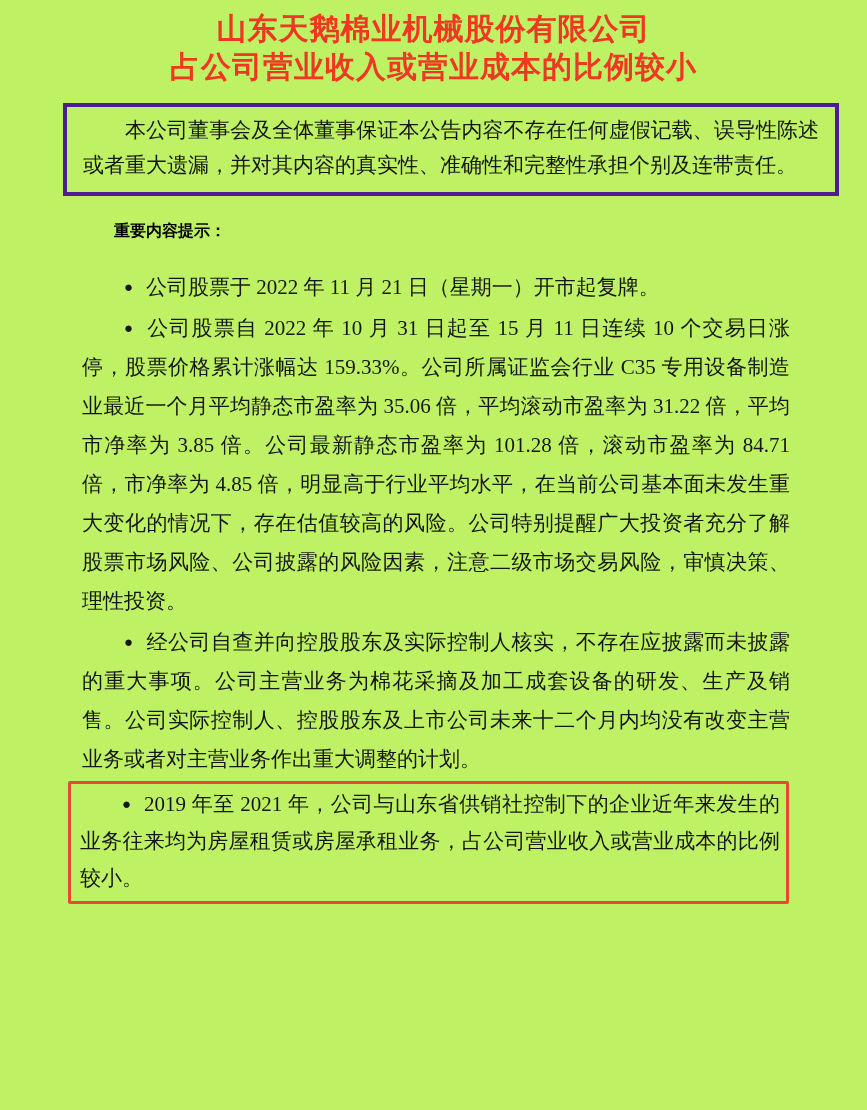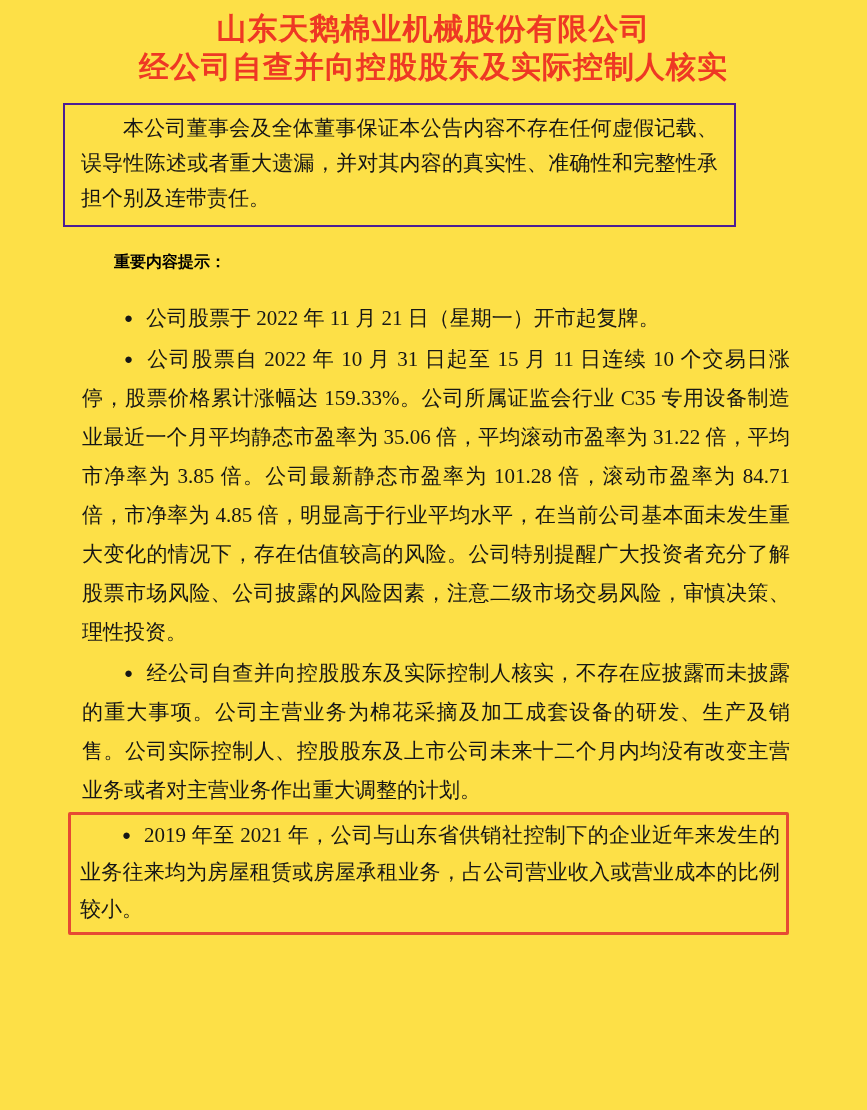--- a/index.html
+++ b/index.html
@@ -1,42 +1,42 @@
 <!DOCTYPE html>
 <html><head>
 <meta charset="utf-8">
 <style>
   html, body { margin: 0; padding: 0; background: #ffffff; }
   .page {
     position: relative;
     width: 867px;
     height: 1110px;
-    background: #fde047;
+    background: #bef264;
     overflow: hidden;
     font-family: "Liberation Serif", "DejaVu Serif", serif;
     color: #161616;
   }
   .titles {
     padding-top: 10px;
     text-align: center;
     font-family: "Liberation Sans", "DejaVu Sans", sans-serif;
     font-weight: 700;
     color: #ee3824;
   }
   .title-line {
     margin: 0;
     font-size: 30px;
     line-height: 38px;
     letter-spacing: 1px;
   }
   .disclaimer-box {
     box-sizing: border-box;
     margin: 17px 0 0 63px;
-    width: 673px;
-    border: 2px solid #4c1d95;
+    width: 776px;
+    border: 4px solid #4c1d95;
     padding: 6px 16px 9px 16px;
   }
   .disclaimer-text {
     margin: 0;
     font-size: 21px;
     line-height: 35px;
     text-align: justify;
     text-indent: 2em;
   }
   .section-heading {
@@ -76,21 +76,21 @@
     line-height: 37px;
   }
 </style>
 </head>
 <body>
 
 <div class="page">
 
   <div class="titles">
     <h1 class="title-line">山东天鹅棉业机械股份有限公司</h1>
-    <h1 class="title-line">经公司自查并向控股股东及实际控制人核实</h1>
+    <h1 class="title-line">占公司营业收入或营业成本的比例较小</h1>
   </div>
 
   <div class="disclaimer-box">
     <p class="disclaimer-text">本公司董事会及全体董事保证本公告内容不存在任何虚假记载、误导性陈述或者重大遗漏，并对其内容的真实性、准确性和完整性承担个别及连带责任。</p>
   </div>
 
   <p class="section-heading">重要内容提示：</p>
 
   <p class="para first"><span class="bullet">●</span><span>公司股票于 2022 年 11 月 21 日（星期一）开市起复牌。</span></p>
 

